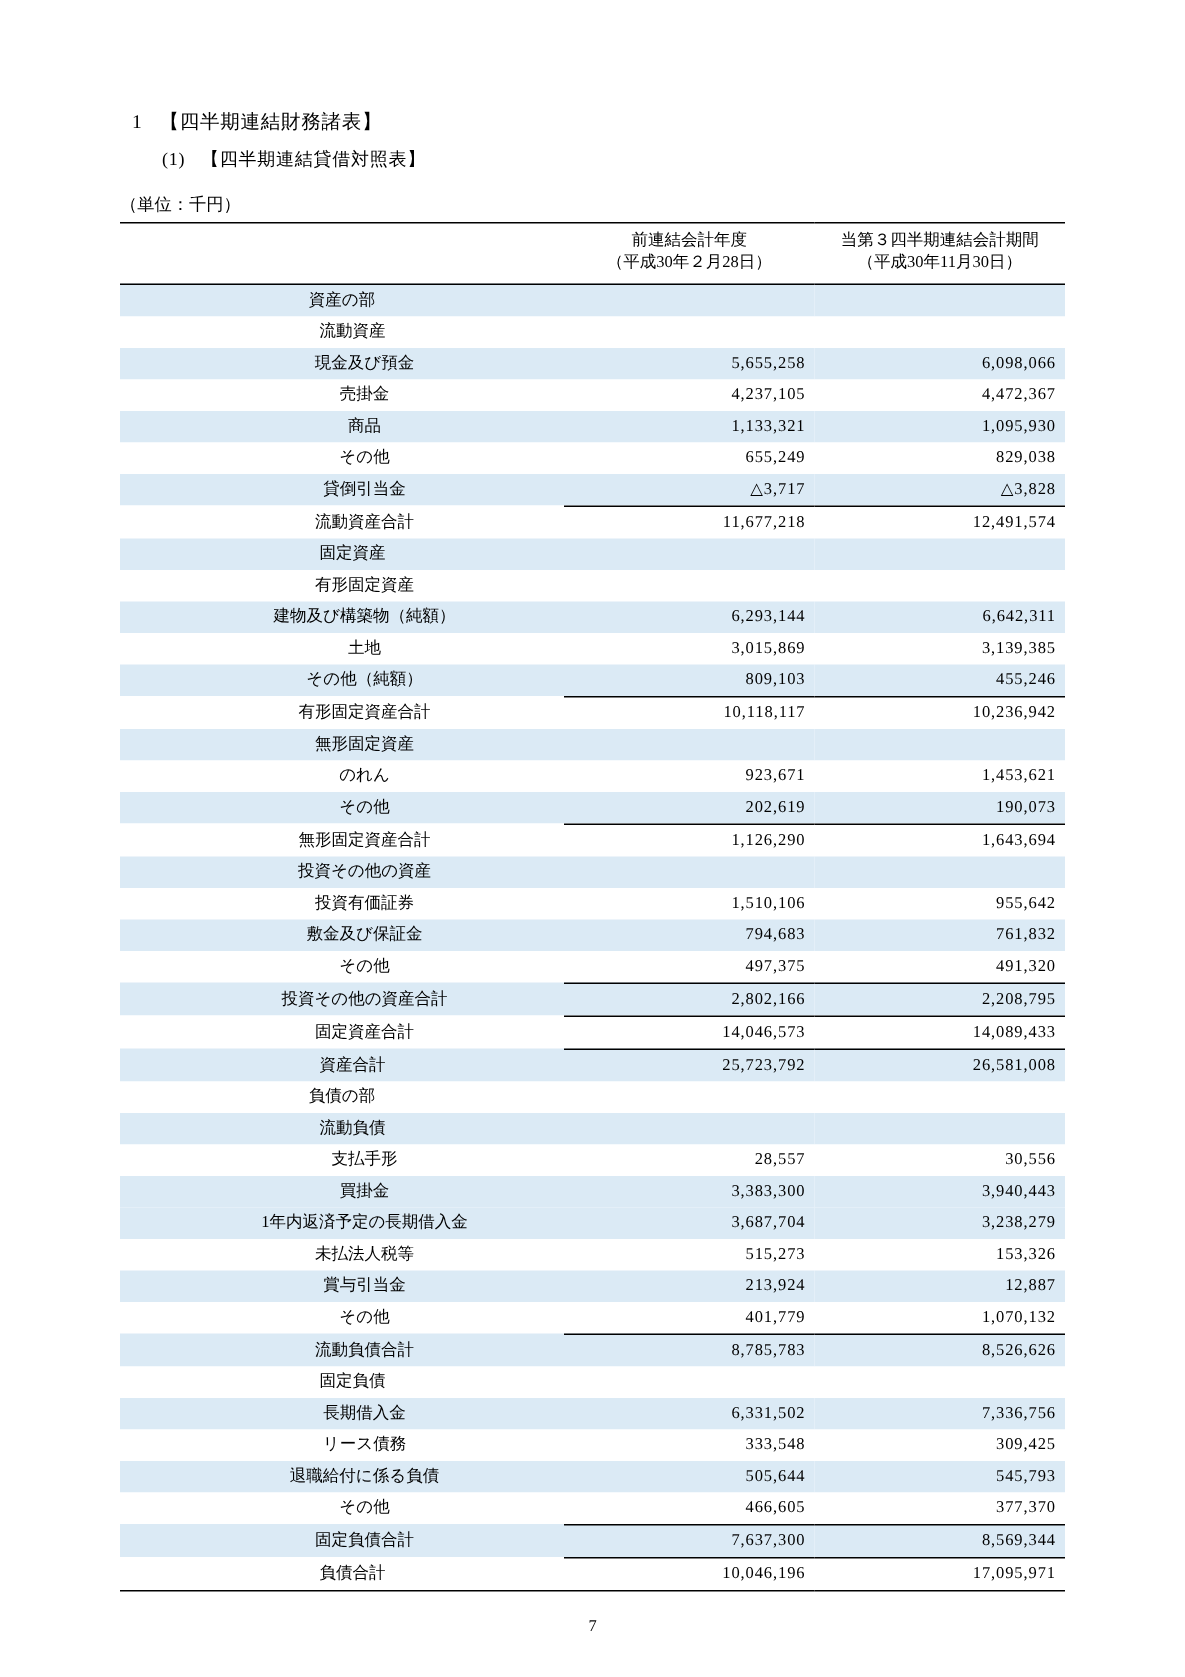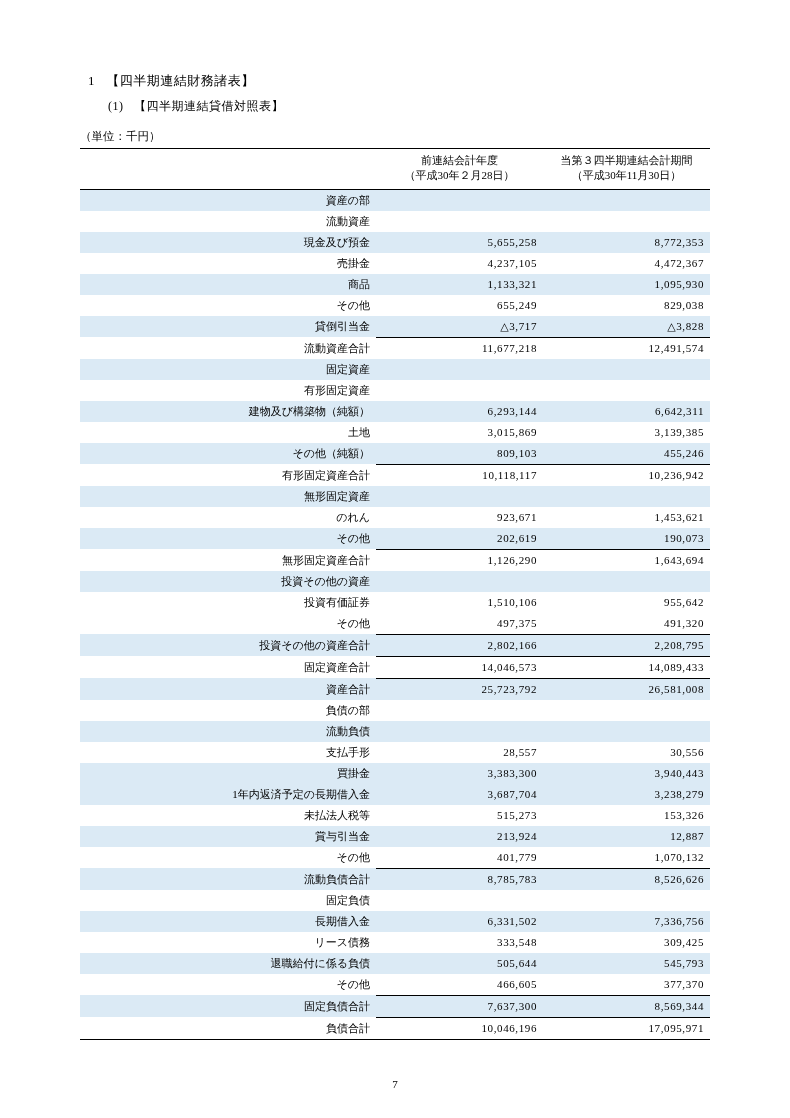--- a/index.html
+++ b/index.html
@@ -63,21 +63,21 @@
     border-top: 1.4px solid #000;
     border-bottom: 1px solid #000;
   }
   tbody td {
     padding: 2px 6px;
     line-height: 1.5;
     height: 17px;
     vertical-align: middle;
     white-space: nowrap;
   }
-  td.label { text-align: right; }
+  td.label { text-align: center; }
   td.num {
     text-align: right;
     font-family: "Liberation Serif", "DejaVu Serif", serif;
     letter-spacing: 0.6px;
   }
   tr.shade td { background: #dbeaf5; }
   tr.plain td { background: #ffffff; }
 
   
   .i0 { padding-left: 6px; }
@@ -144,21 +144,21 @@
           <td class="num"></td>
         </tr>
         <tr class="plain">
           <td class="label i1">流動資産</td>
           <td class="num"></td>
           <td class="num"></td>
         </tr>
         <tr class="shade">
           <td class="label i2">現金及び預金</td>
           <td class="num">5,655,258</td>
-          <td class="num">8,772,353</td>
+          <td class="num">6,098,066</td>
         </tr>
         <tr class="plain">
           <td class="label i2">売掛金</td>
           <td class="num">4,237,105</td>
           <td class="num">4,472,367</td>
         </tr>
         <tr class="shade">
           <td class="label i2">商品</td>
           <td class="num">1,133,321</td>
           <td class="num">1,095,930</td>
@@ -231,20 +231,25 @@
         <tr class="shade">
           <td class="label i2">投資その他の資産</td>
           <td class="num"></td>
           <td class="num"></td>
         </tr>
         <tr class="plain">
           <td class="label i3">投資有価証券</td>
           <td class="num">1,510,106</td>
           <td class="num">955,642</td>
         </tr>
+        <tr class="shade">
+          <td class="label i3">敷金及び保証金</td>
+          <td class="num">794,683</td>
+          <td class="num">761,832</td>
+        </tr>
         <tr class="plain">
           <td class="label i3">その他</td>
           <td class="num">497,375</td>
           <td class="num">491,320</td>
         </tr>
         <tr class="shade ruled">
           <td class="label i3">投資その他の資産合計</td>
           <td class="num">2,802,166</td>
           <td class="num">2,208,795</td>
         </tr>

